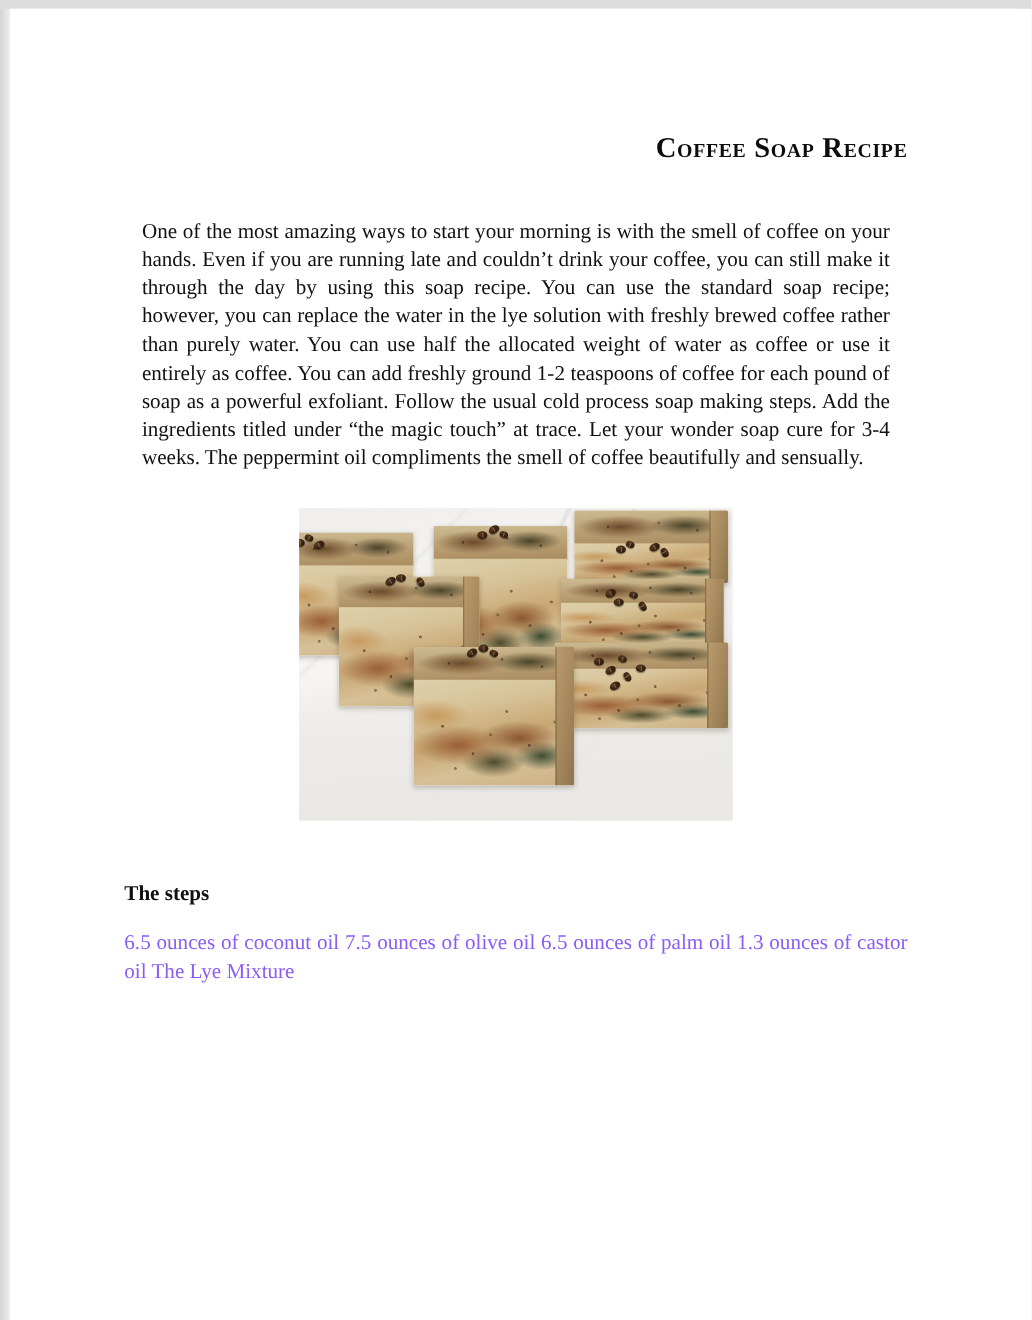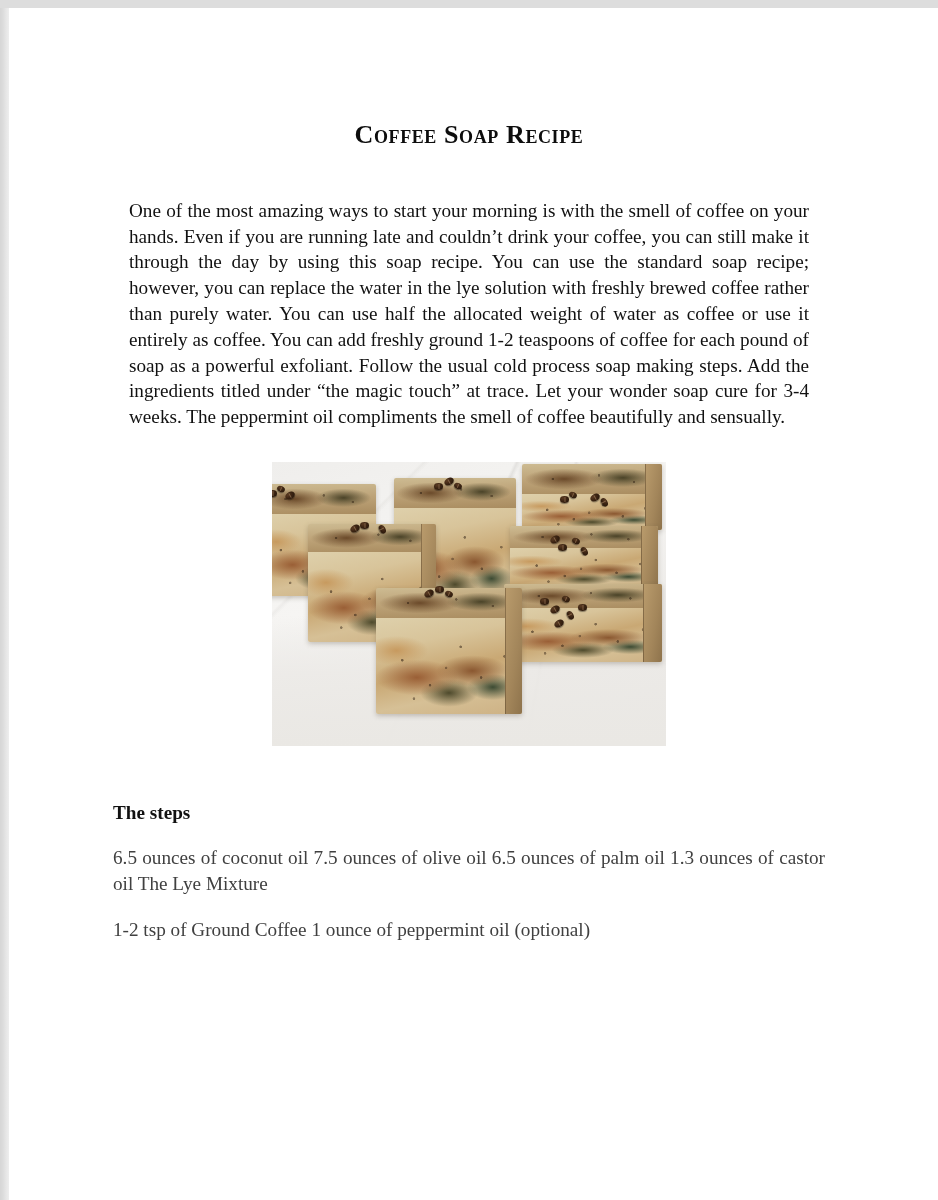--- a/index.html
+++ b/index.html
@@ -48,21 +48,21 @@
     width: 712px;
   }
 
   
   .doc-title {
     margin: 0;
     padding-top: 112px;
     font-size: 26px;
     font-weight: bold;
     font-variant: small-caps;
-    text-align: center;
+    text-align: right;
     letter-spacing: 0.6px;
     color: #0d0d0d;
     line-height: 1.15;
   }
 
   
   .body-para {
     margin: 16px;
     padding-top: 26px;
     font-size: 19.2px;
@@ -203,21 +203,21 @@
     font-weight: bold;
     color: #111111;
     line-height: 24px;
   }
   .ing-para {
     margin: 0;
     padding-top: 20px;
     font-size: 19.2px;
     line-height: 25.8px;
     text-align: justify;
-    color: #404040;
+    color: #8b5cf6;
   }
   .ing-para.last { text-align: left; }
 </style>
 </head>
 <body>
 
 <div class="page-wrap">
   <div class="page-top-strip"></div>
 
   <div class="page">
@@ -319,17 +319,16 @@
             <div class="bean b2" style="left:21px; top:5px;"></div>
           </div>
         </div>
       </div>
 
       <h2 class="sec-head">The steps</h2>
 
       <p class="ing-para">6.5 ounces of coconut oil 7.5 ounces of olive oil 6.5 ounces of palm oil 1.3 ounces of castor oil The Lye Mixture</p>
 
 
-      <p class="ing-para last">1-2 tsp of Ground Coffee 1 ounce of peppermint oil (optional)</p>
 
     </div>
   </div>
 </div>
 
 </body></html>

